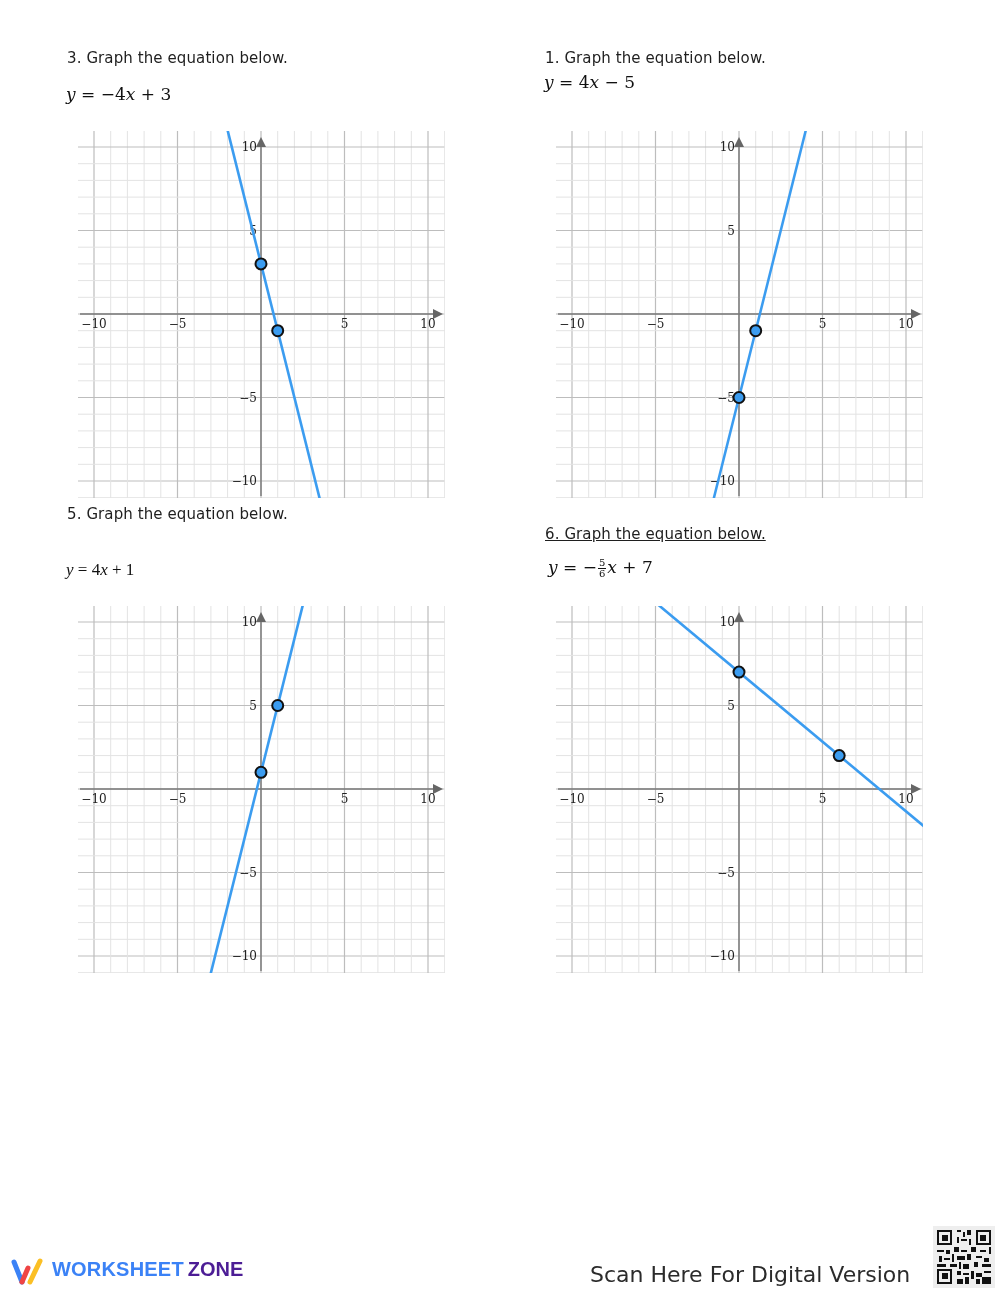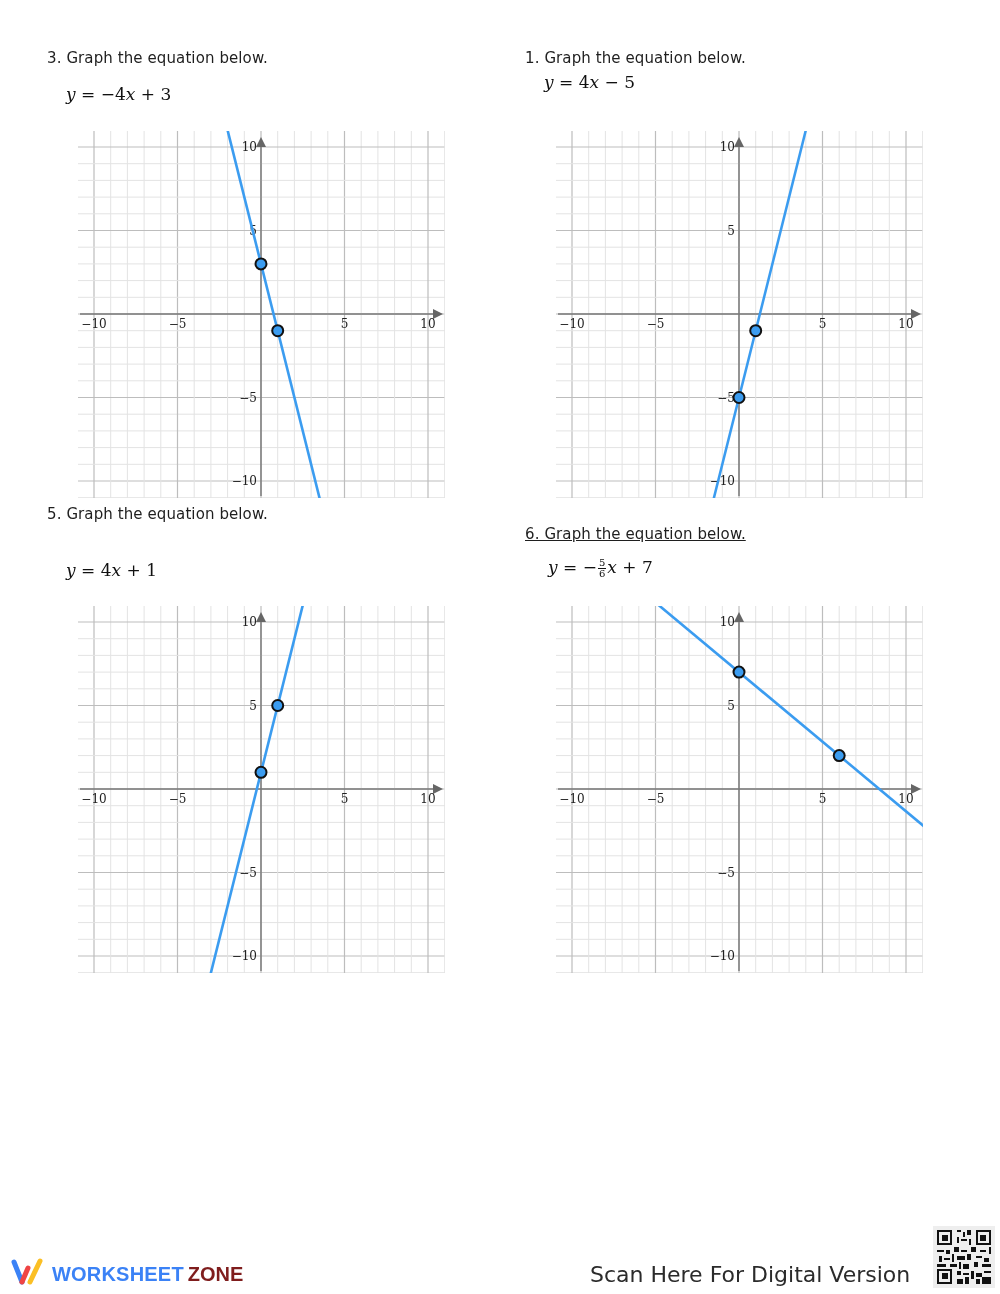--- a/index.html
+++ b/index.html
@@ -1,28 +1,28 @@
 <!DOCTYPE html>
 <html><head>
 <meta charset="utf-8">
 <style>
   html, body { margin: 0; padding: 0; background: #ffffff; }
   body { width: 1000px; height: 1294px; position: relative; overflow: hidden;
          font-family: "DejaVu Sans", sans-serif; color: #222; }
-  .problem-title { position: absolute; font-size: 15px; color: #1f1f1f; letter-spacing: 0.1px; }
+  .problem-title { position: absolute; font-size: 15px; color: #1f1f1f; letter-spacing: 0.1px; margin-left: 20px; }
   .equation { position: absolute; font-family: "DejaVu Serif", serif; font-size: 17px; color: #111; }
   .equation i { font-style: italic; }
   .frac { display: inline-block; vertical-align: middle; text-align: center; font-size: 10px; line-height: 10px; margin: 0 1px; }
   .frac span { display: block; }
   .frac .num { border-bottom: 1px solid #111; padding: 0 1px; }
   .graph { position: absolute; width: 367px; height: 367px; }
   .graph svg { display: block; }
-  .footer-logo { position: absolute; left: 10px; top: 1258px; display: flex; align-items: flex-end; }
+  .footer-logo { position: absolute; left: 10px; top: 1258px; display: flex; align-items: flex-start; }
   .logo-text-a { font-family: "Liberation Sans", sans-serif; font-weight: bold; font-size: 20px; color: #3b82f6; margin-left: 6px; letter-spacing: 0.2px; }
-  .logo-text-b { font-family: "Liberation Sans", sans-serif; font-weight: bold; font-size: 20px; color: #7f1d1d; margin-left: 4px; }
+  .logo-text-b { font-family: "Liberation Sans", sans-serif; font-weight: bold; font-size: 20px; color: #4c1d95; margin-left: 4px; }
   .scan-text { position: absolute; left: 590px; top: 1262px; font-size: 22px; color: #2b2b2b; font-family: "DejaVu Sans", sans-serif; }
   .qr { position: absolute; left: 933px; top: 1226px; width: 62px; height: 62px; background: #eeeeee; }
 </style>
 </head>
 <body>
 
 <div class="problem-title" style="left:47px; top:49px;">3. Graph the equation below.</div>
 <div class="equation" style="left:66px; top:84px;"><i>y</i> = −4<i>x</i> + 3</div>
 <div class="graph" style="left:78px; top:131px;">
     <svg width="367" height="367" viewBox="0 0 367 367">
@@ -170,21 +170,21 @@
         <text x="179" y="270.5" text-anchor="end" font-size="12" font-family="DejaVu Serif, serif" fill="#222">−5</text>
         <text x="179" y="354" text-anchor="end" font-size="12" font-family="DejaVu Serif, serif" fill="#222">−10</text>
       </g>
       <line x1="-17.399999999999977" y1="1068.1" x2="383.4" y2="-535.1" stroke="#3b9cf0" stroke-width="2.6" clip-path="url(#clip1)"></line>
       <circle cx="183" cy="266.5" r="5.5" fill="#3b9cf0" stroke="#111111" stroke-width="2"></circle>
       <circle cx="199.7" cy="199.7" r="5.5" fill="#3b9cf0" stroke="#111111" stroke-width="2"></circle>
     </svg>
   </div>
 
 <div class="problem-title" style="left:47px; top:505px;">5. Graph the equation below.</div>
-<div class="equation" style="left:66px; top:560px;"><i>y</i> = 4<i>x</i> + 1</div>
+<div class="equation" style="left:66px; top:560px;font-family:Liberation Serif, serif;"><i>y</i> = 4<i>x</i> + 1</div>
 <div class="graph" style="left:78px; top:606px;">
     <svg width="367" height="367" viewBox="0 0 367 367">
       <defs>
         <clipPath id="clip2">
           <rect x="0" y="0" width="367" height="367"></rect>
         </clipPath>
       </defs>
       <g>
         <line x1="-0.6999999999999886" y1="0" x2="-0.6999999999999886" y2="367" stroke="#e3e3e3" stroke-width="1"></line>
         <line x1="0" y1="366.7" x2="367" y2="366.7" stroke="#e3e3e3" stroke-width="1"></line>

